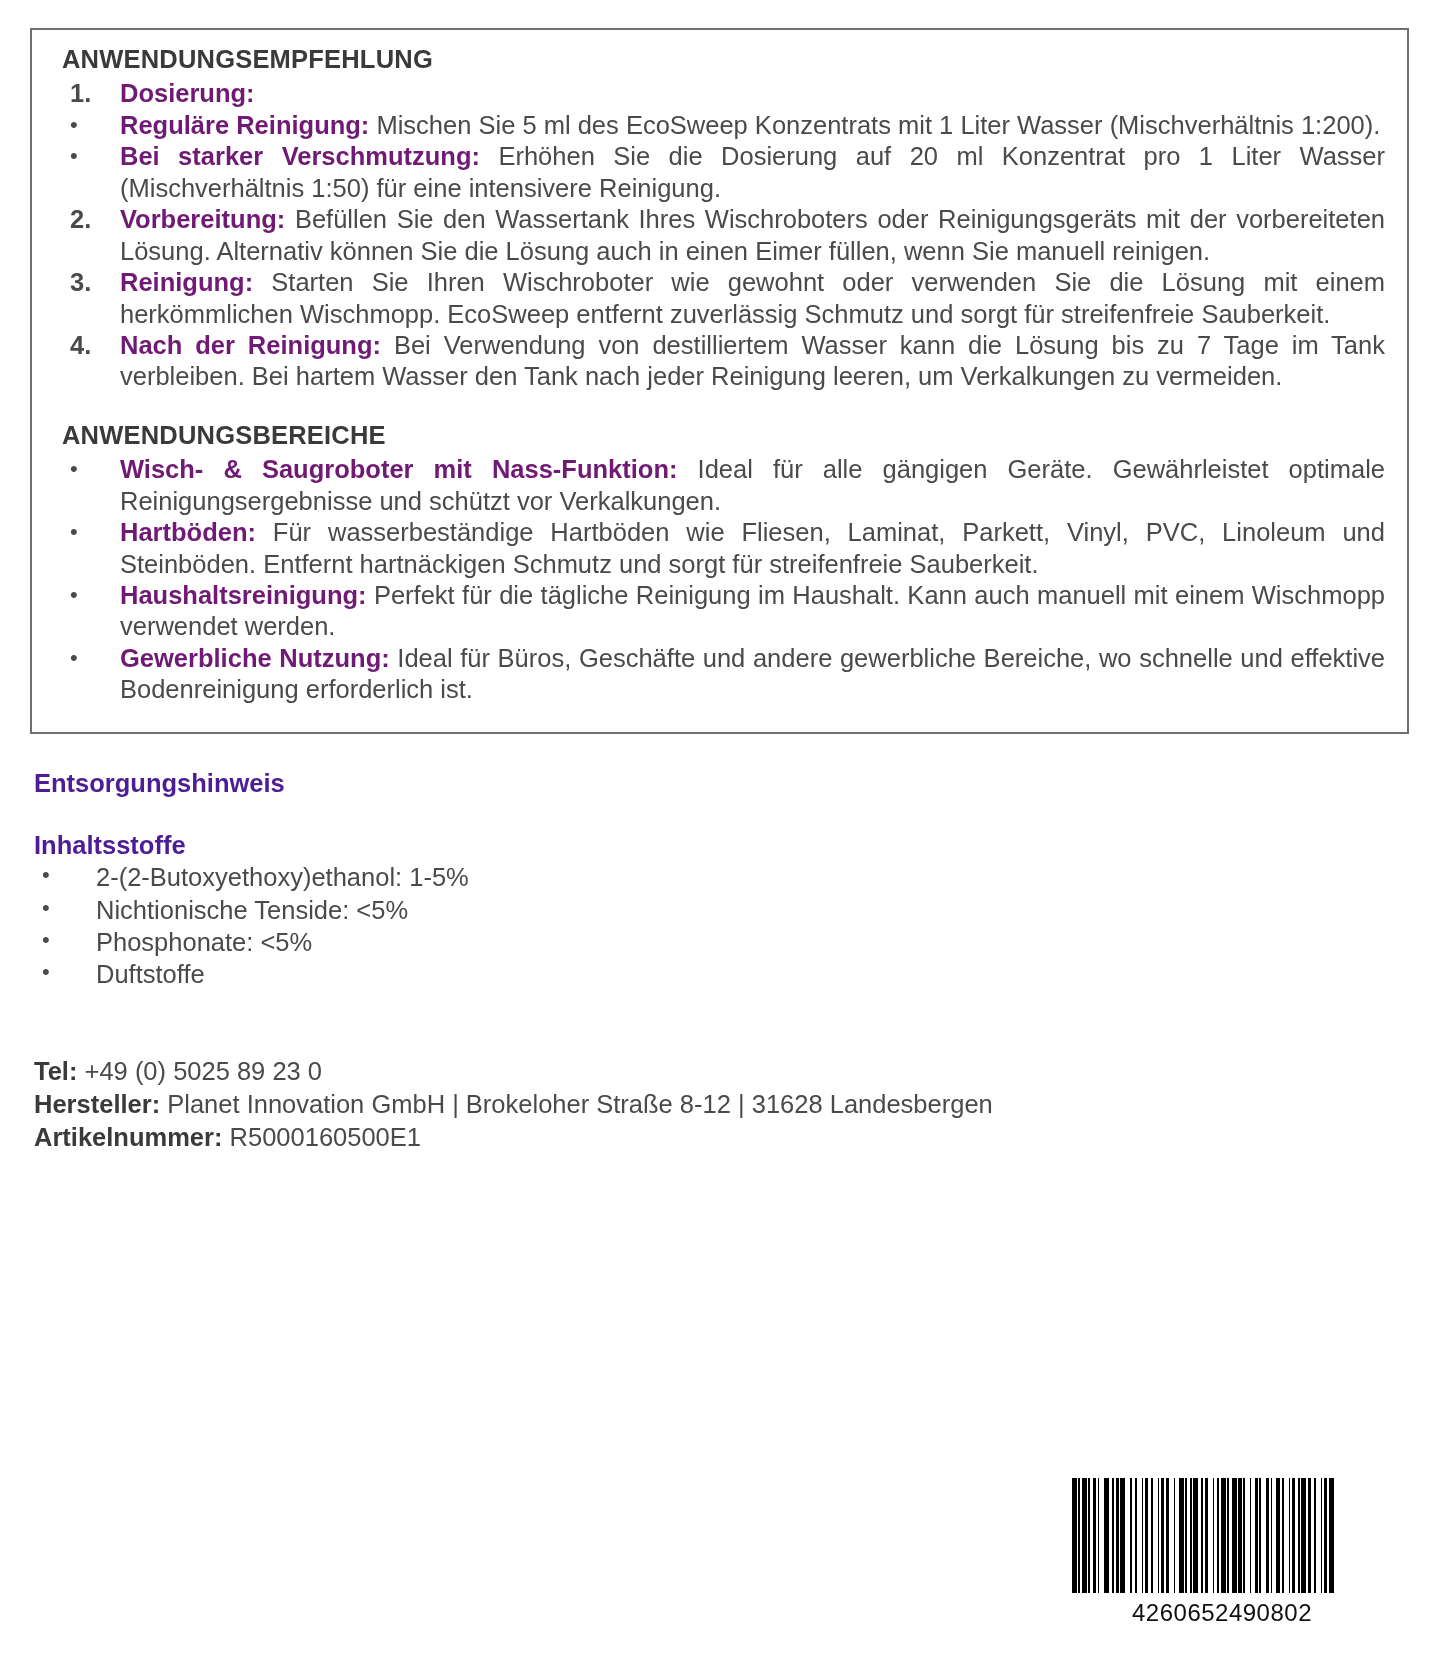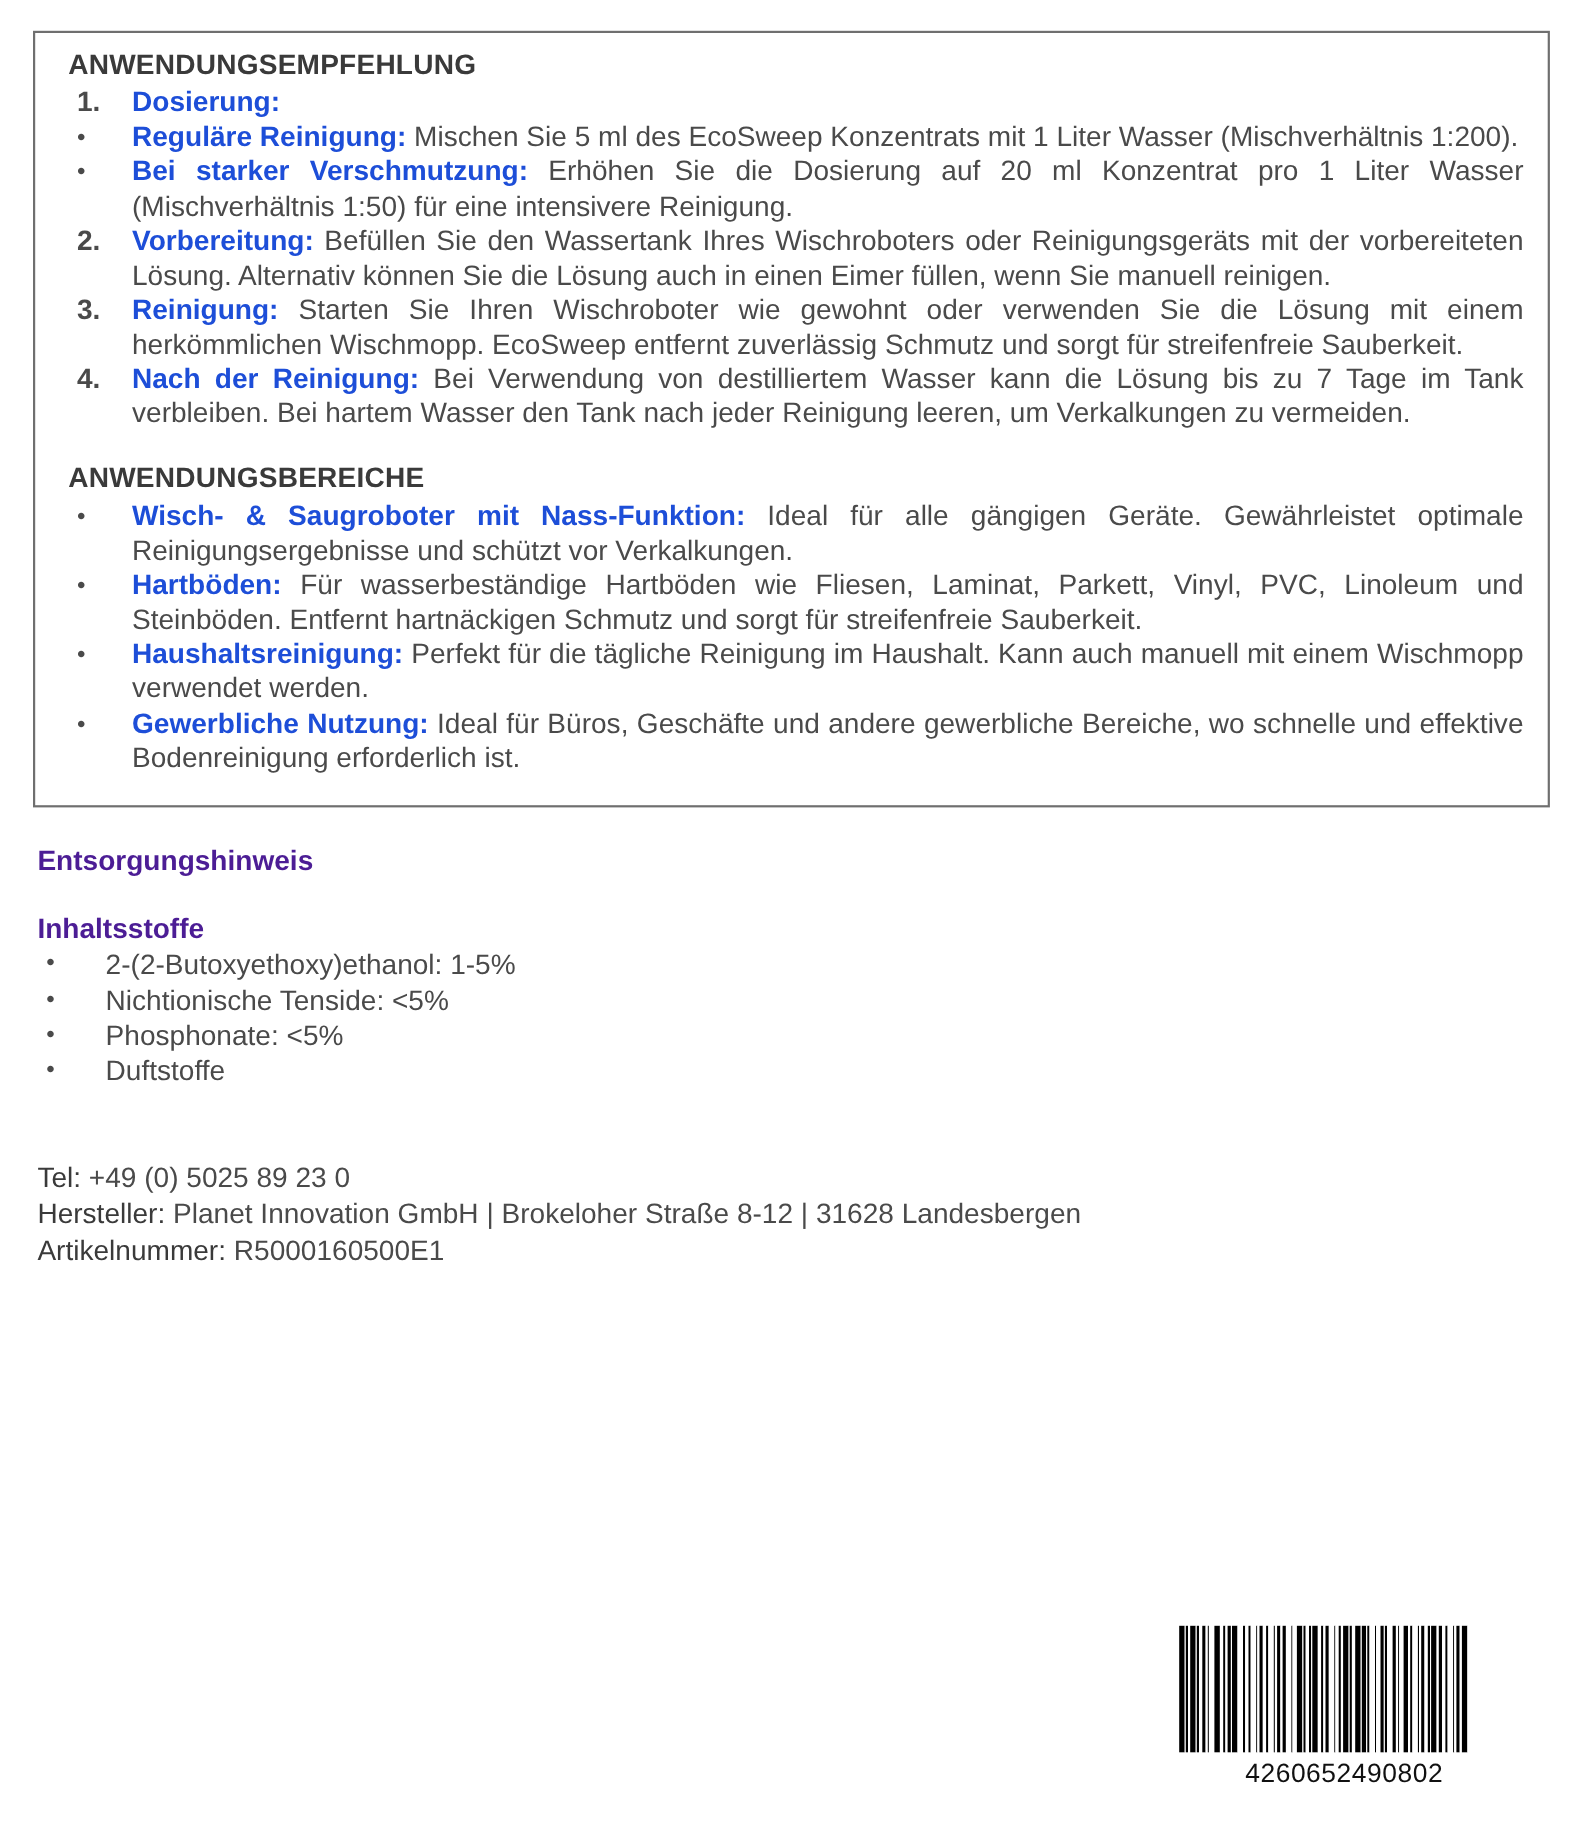--- a/index.html
+++ b/index.html
@@ -63,21 +63,21 @@
   }
   .marker.num { font-weight: bold; }
   .marker.bul { font-size: 22px; line-height: 1.38; }
   .rtext {
     flex: 1 1 auto;
     text-align: justify;
     text-justify: inter-word;
     hyphens: manual;
     padding-right: 2px;
   }
-  .rtext b { font-weight: bold; color: #1d4ed8; }
+  .rtext b { font-weight: bold; color: #701a75; }
   .rtext.nojust { text-align: left; }
 
   
   .below { margin: 34px 2px 0 6px; }
 
   .blk-head {
     font-weight: bold;
     font-size: 25.5px;
     color: #4c1d95;
     line-height: 1.24;
@@ -106,21 +106,21 @@
     padding-left: 8px;
     box-sizing: border-box;
   }
 
   .contact { margin-top: 64px; }
   .contact-line {
     font-size: 25.5px;
     line-height: 1.30;
     color: #4a4a4a;
   }
-  .contact-line b { font-weight: normal; color: #3a3a3a; }
+  .contact-line b { font-weight: bold; color: #3a3a3a; }
 
   
   .barcode-wrap {
     position: absolute;
     left: 1072px;
     top: 1478px;
     width: 300px;
   }
   .barcode-bars {
     display: flex;

